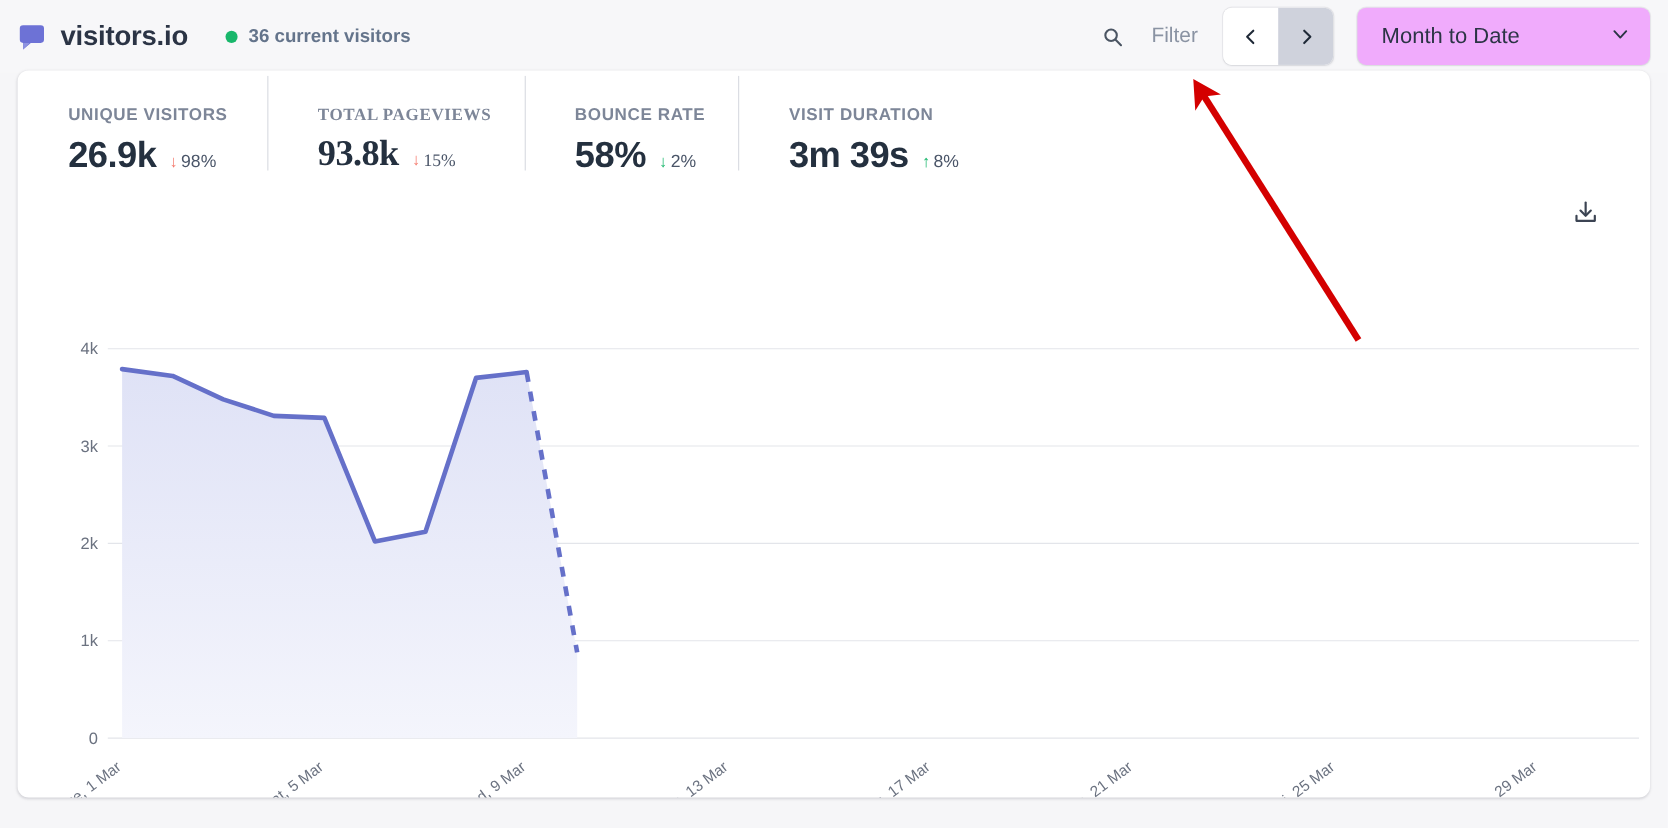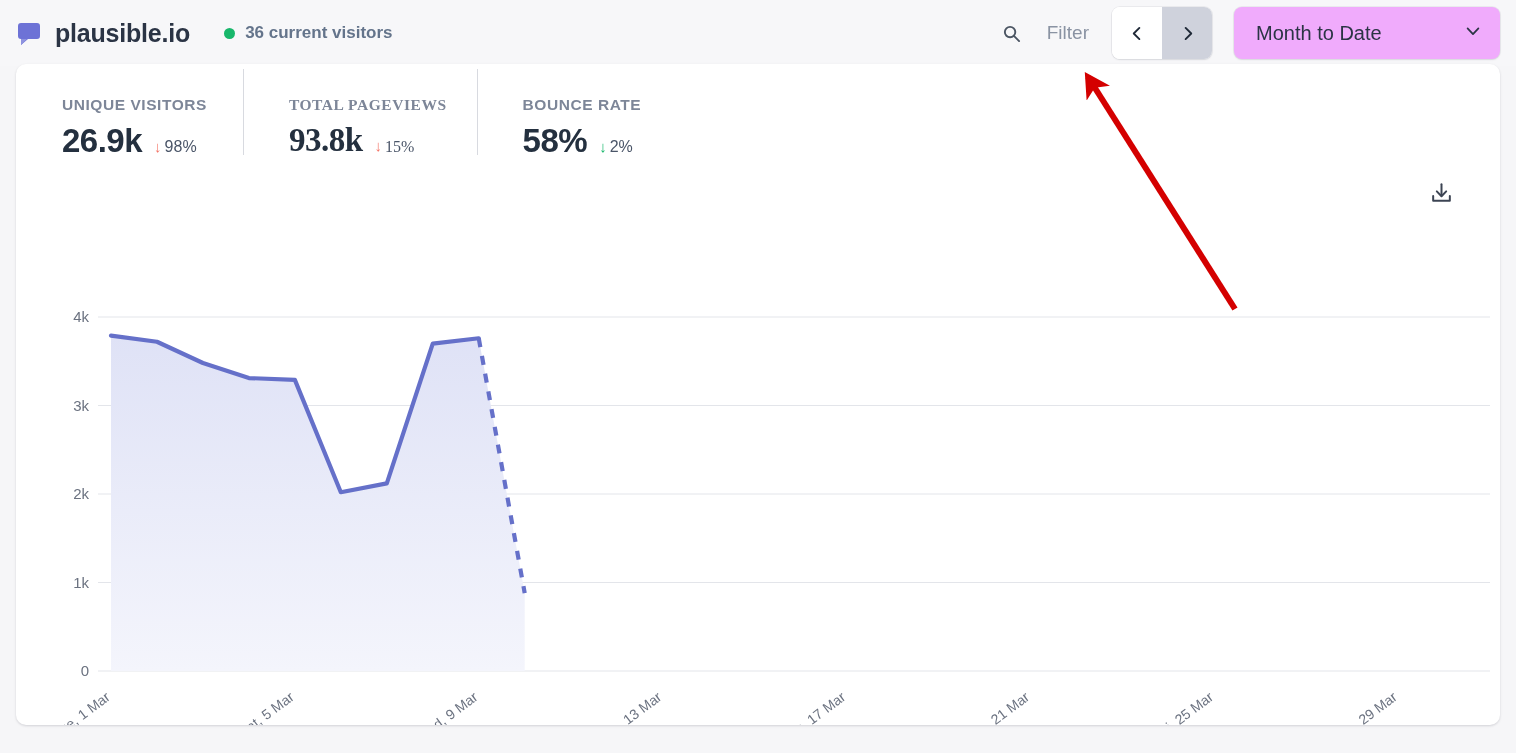--- a/index.html
+++ b/index.html
@@ -98,21 +98,21 @@
 
   <div class="topbar">
 
     <div class="brand-wrap">
       <span class="logo-bubble">
         <svg width="26" height="26" viewBox="0 0 26 26">
           <path d="M5 3 H21 A3 3 0 0 1 24 6 V16 A3 3 0 0 1 21 19 H12 L5 25 V19 A3 3 0 0 1 2 16 V6 A3 3 0 0 1 5 3 Z" fill="#6d72d6"></path>
           <path d="M5 19 L5 25 L11 19 Z" fill="#8e93e0"></path>
         </svg>
       </span>
-      <span class="brand-name">plausible.io</span>
+      <span class="brand-name">visitors.io</span>
     </div>
 
     <div class="visitors-wrap">
       <span class="green-dot"></span>
       <span class="visitors-text">36 current visitors</span>
     </div>
 
     <div class="topright">
 
       <div class="filter-btn">
@@ -184,20 +184,30 @@
         <div class="metric-label">BOUNCE RATE</div>
         <div class="metric-row">
           <span class="metric-value">58%</span>
           <span class="metric-change">
             <span class="chg-arrow chg-down-good">↓</span>
             <span>2%</span>
           </span>
         </div>
       </div>
 
+      <div class="metric sep" style="margin-left:30px;">
+        <div class="metric-label">VISIT DURATION</div>
+        <div class="metric-row">
+          <span class="metric-value">3m 39s</span>
+          <span class="metric-change">
+            <span class="chg-arrow chg-up-good">↑</span>
+            <span>8%</span>
+          </span>
+        </div>
+      </div>
 
     </div>
 
     <div class="download-btn">
       <span>
         <svg width="25" height="25" viewBox="0 0 24 24" fill="none" stroke="#3c4453" stroke-width="1.9" stroke-linecap="round" stroke-linejoin="round">
           <line x1="12" y1="3" x2="12" y2="14"></line>
           <polyline points="7.5,10 12,14.6 16.5,10"></polyline>
           <polyline points="4,14.5 4,19 20,19 20,14.5"></polyline>
         </svg>

